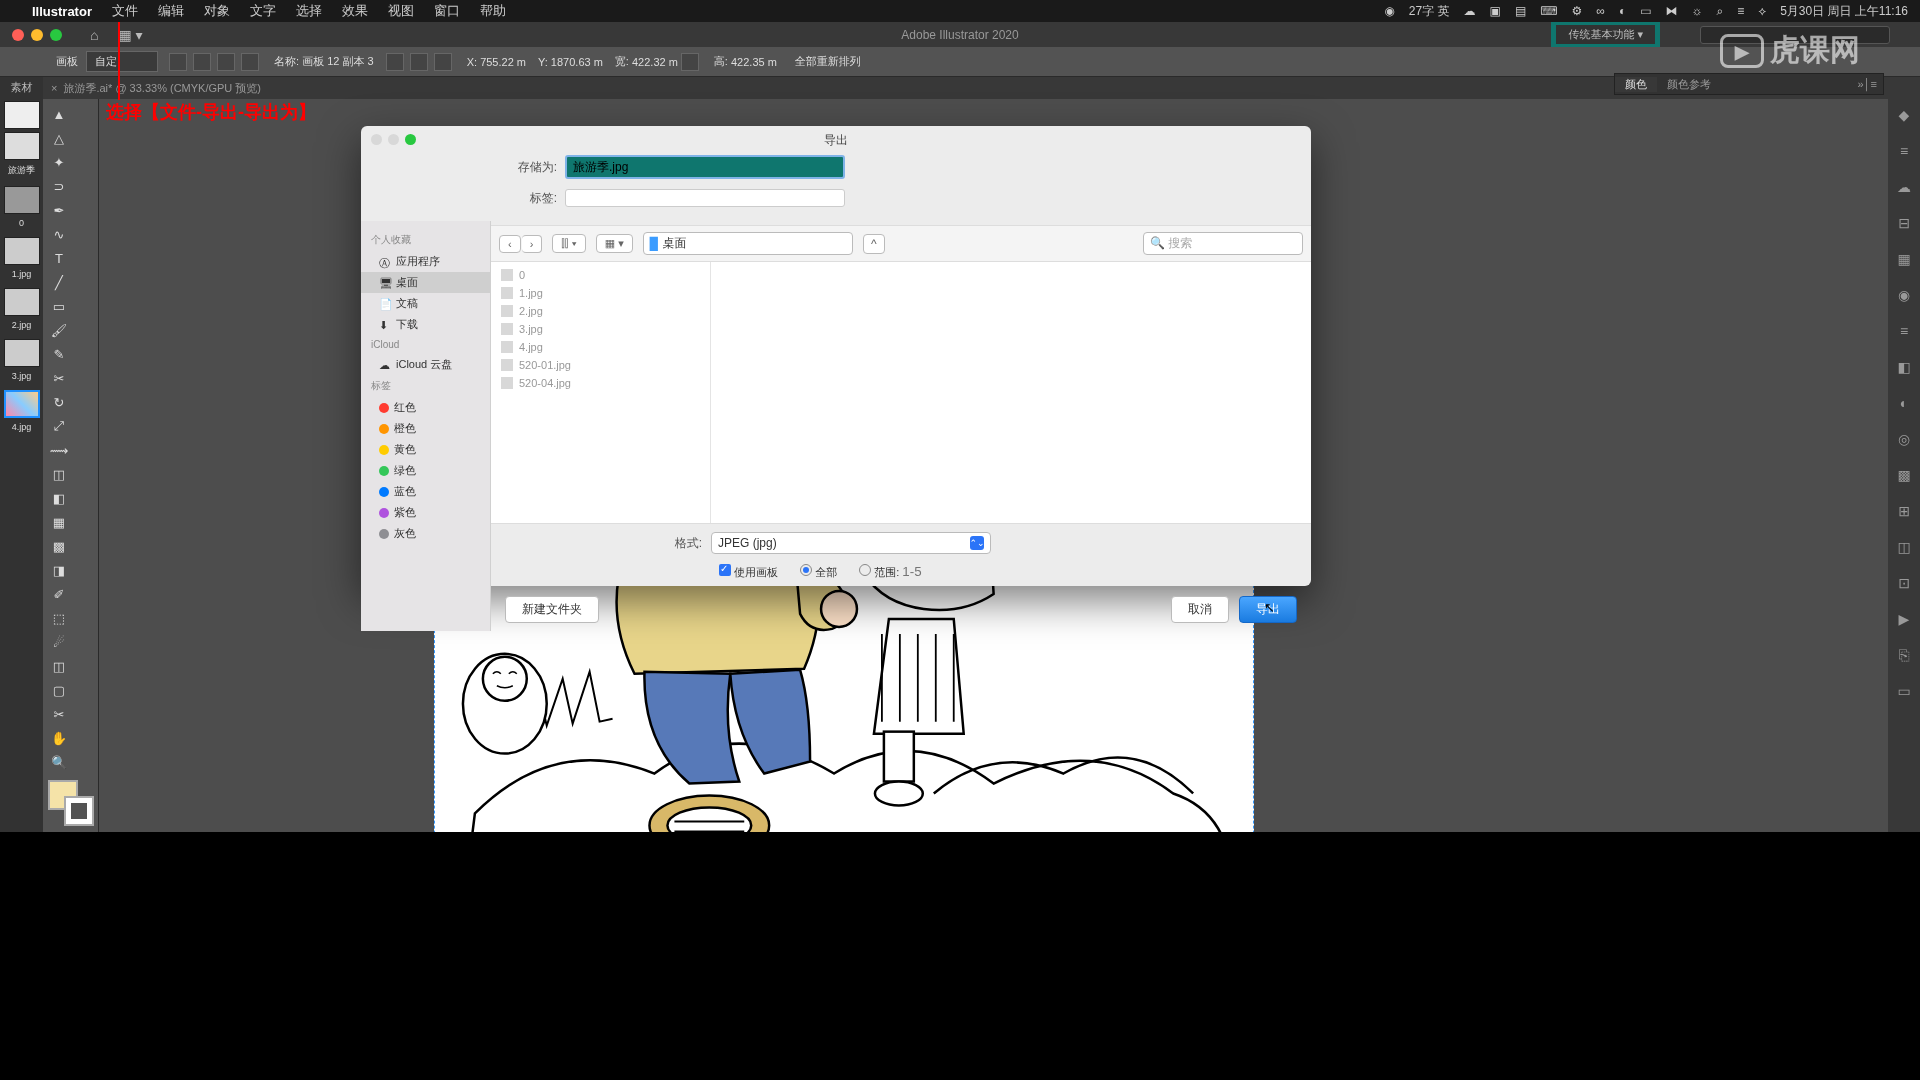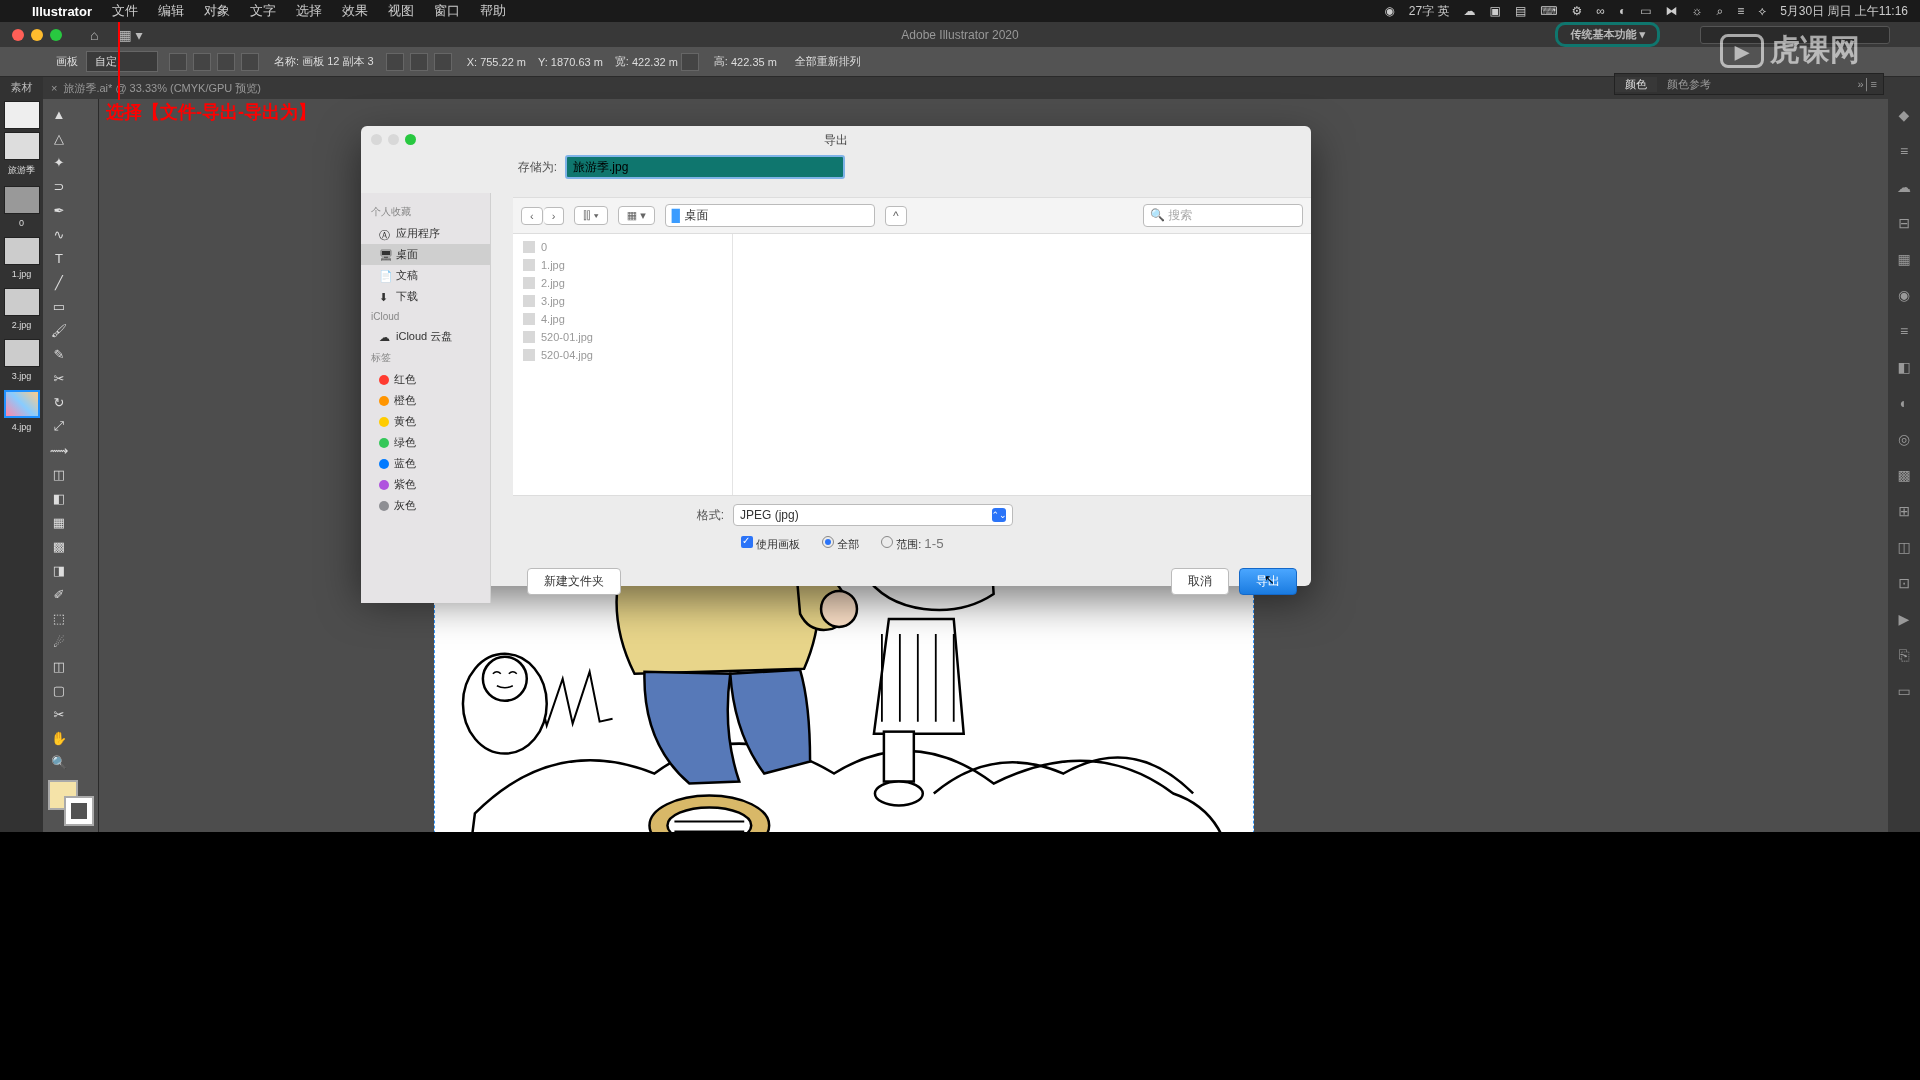--- a/index.html
+++ b/index.html
@@ -12,21 +12,21 @@
 .menubar-right { position: absolute; right: 12px; display: flex; align-items: center; gap: 14px; font-size: 12px; color: #ccc; }
 .menubar-right span { display: inline-block; }
 
 
 .topstrip { position: absolute; top: 22px; left: 0; right: 0; height: 25px; background: #383838; display: flex; align-items: center; }
 .traffic { display: flex; gap: 7px; margin-left: 12px; margin-right: 20px; }
 .dot { width: 12px; height: 12px; border-radius: 50%; }
 .red { background: #ff5f57; } .yellow { background: #febc2e; } .green { background: #28c840; }
 .home-icon { color: #bbb; margin-left: 8px; font-size: 14px; }
 .topstrip-title { position: absolute; left: 50%; transform: translateX(-50%); color: #999; font-size: 12px; }
-.workspace-sel { position: absolute; right: 260px; color: #bbb; font-size: 11px; border: 3px solid #0f766e; padding: 2px 12px; border-radius: 10px; background: #323232; font-weight: bold; }
+.workspace-sel { position: absolute; right: 260px; color: #bbb; font-size: 11px; border: 5px solid #0f766e; padding: 2px 12px; border-radius: 2px; background: #323232; }
 .searchbox { position: absolute; right: 30px; width: 190px; height: 18px; background: #2a2a2a; border: 1px solid #555; border-radius: 3px; }
 
 
 .controlbar { position: absolute; top: 47px; left: 0; right: 0; height: 30px; background: #535353; display: flex; align-items: center; color: #ddd; font-size: 11px; padding-left: 56px; border-bottom: 1px solid #2a2a2a; }
 .controlbar .lbl { margin-right: 8px; }
 .controlbar .sel { background: #3a3a3a; border: 1px solid #666; padding: 2px 40px 2px 8px; margin-right: 8px; font-size: 11px; color: #ddd; }
 .controlbar .icon { width: 18px; height: 18px; background: #444; margin: 0 3px; border: 1px solid #666; }
 .controlbar .pair { margin-left: 12px; display: flex; align-items: center; }
 
 
@@ -76,21 +76,21 @@
 .artboard svg { width: 100%; height: 100%; }
 
 
 .statusbar { position: absolute; bottom: 0; left: 99px; right: 32px; height: 25px; background: #383838; display: flex; align-items: center; color: #999; font-size: 11px; padding-left: 8px; gap: 10px; }
 
 
 .dialog { position: absolute; top: 126px; left: 361px; width: 950px; height: 460px; background: #ececec; border-radius: 6px; box-shadow: 0 15px 40px rgba(0,0,0,0.5); z-index: 200; font-size: 12px; color: #333; }
 .dialog-traffic { position: absolute; top: 8px; left: 10px; display: flex; gap: 6px; }
 .dialog-traffic .dot { width: 11px; height: 11px; }
 .dialog-title { text-align: center; padding-top: 6px; font-size: 12px; color: #444; }
-.dialog-body { display: flex; height: 410px; margin-top: 10px; gap: 22px; }
+.dialog-body { display: flex; height: 410px; margin-top: 10px; }
 .sidebar { width: 130px; background: #e6e4e6; border-right: 1px solid #d0d0d0; padding: 8px 0; font-size: 11px; }
 .sb-head { color: #888; padding: 4px 10px; font-size: 10px; }
 .sb-item { padding: 3px 10px 3px 18px; display: flex; align-items: center; gap: 5px; }
 .sb-item.sel { background: #cfcfcf; }
 .sb-icon { width: 12px; height: 12px; display: inline-block; }
 .sb-dot { width: 10px; height: 10px; border-radius: 50%; display: inline-block; }
 
 .main-pane { flex: 1; display: flex; flex-direction: column; }
 .save-row { display: flex; align-items: center; padding: 6px 0 4px 0; }
 .save-row .rl { width: 204px; text-align: right; padding-right: 8px; color: #555; }
@@ -361,20 +361,24 @@
     <div class="dot" style="background:#d8d8d8;"></div>
     <div class="dot" style="background:#d8d8d8;"></div>
     <div class="dot" style="background:#28c840;"></div>
   </div>
   <div class="dialog-title">导出</div>
 
   <div class="save-row">
     <div class="rl">存储为:</div>
     <input class="save-input" value="旅游季.jpg" style="">
   </div>
+  <div class="save-row">
+    <div class="rl">标签:</div>
+    <div class="tag-input"></div>
+  </div>
 
   <div class="dialog-body">
     <div class="sidebar">
       <div class="sb-head">个人收藏</div>
       <div class="sb-item">
           <span class="sb-icon">Ⓐ</span>
           <span>应用程序</span>
         </div>
       <div class="sb-item sel">
           <span class="sb-icon">🖥</span>

